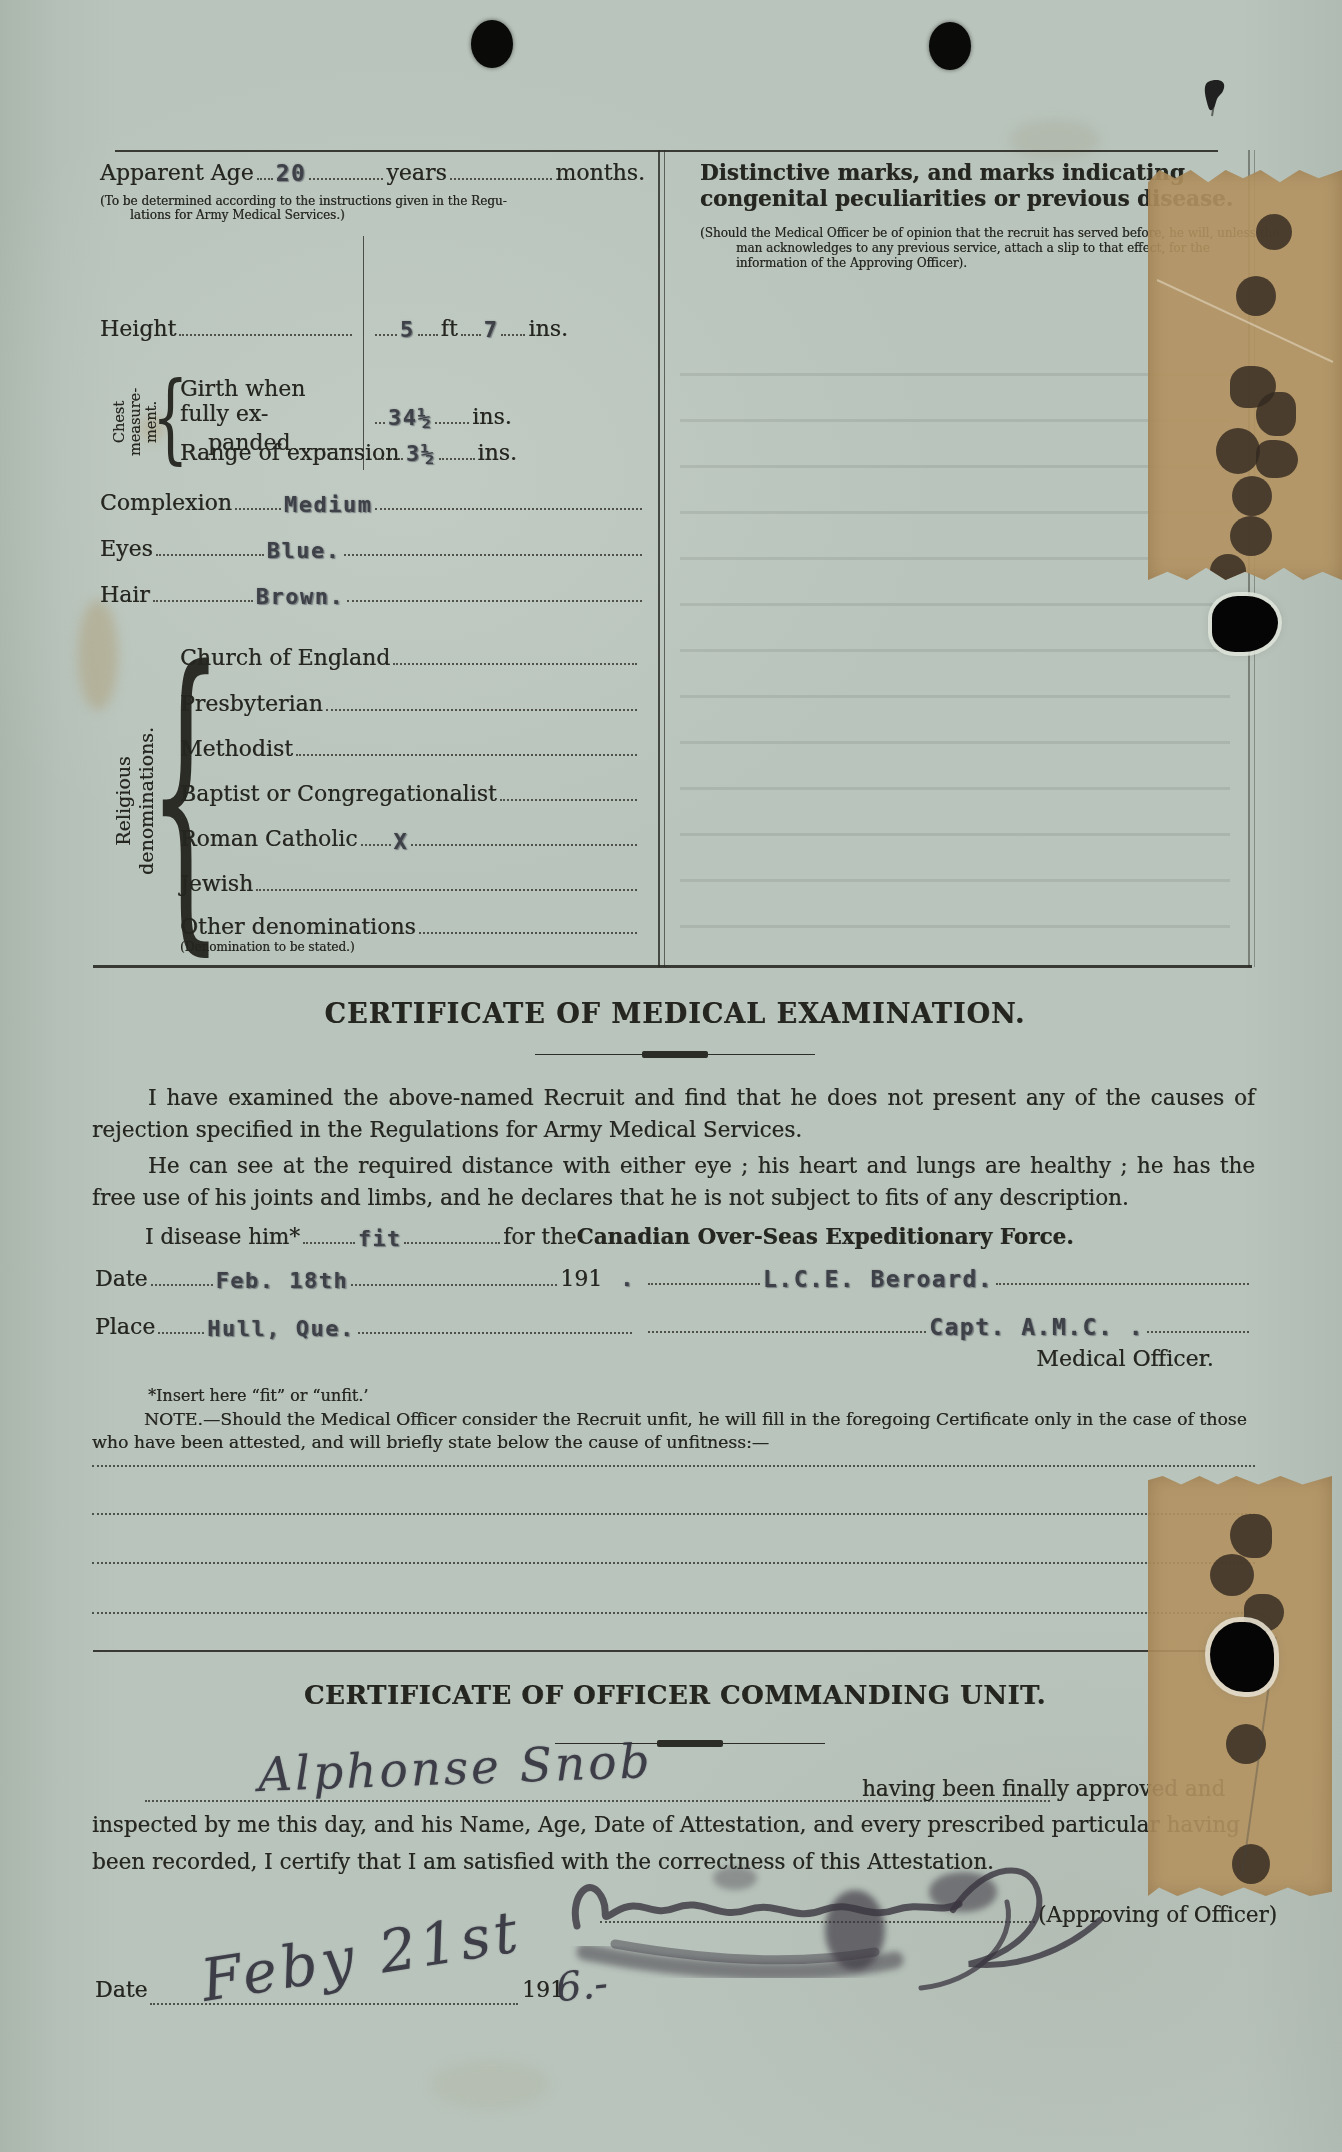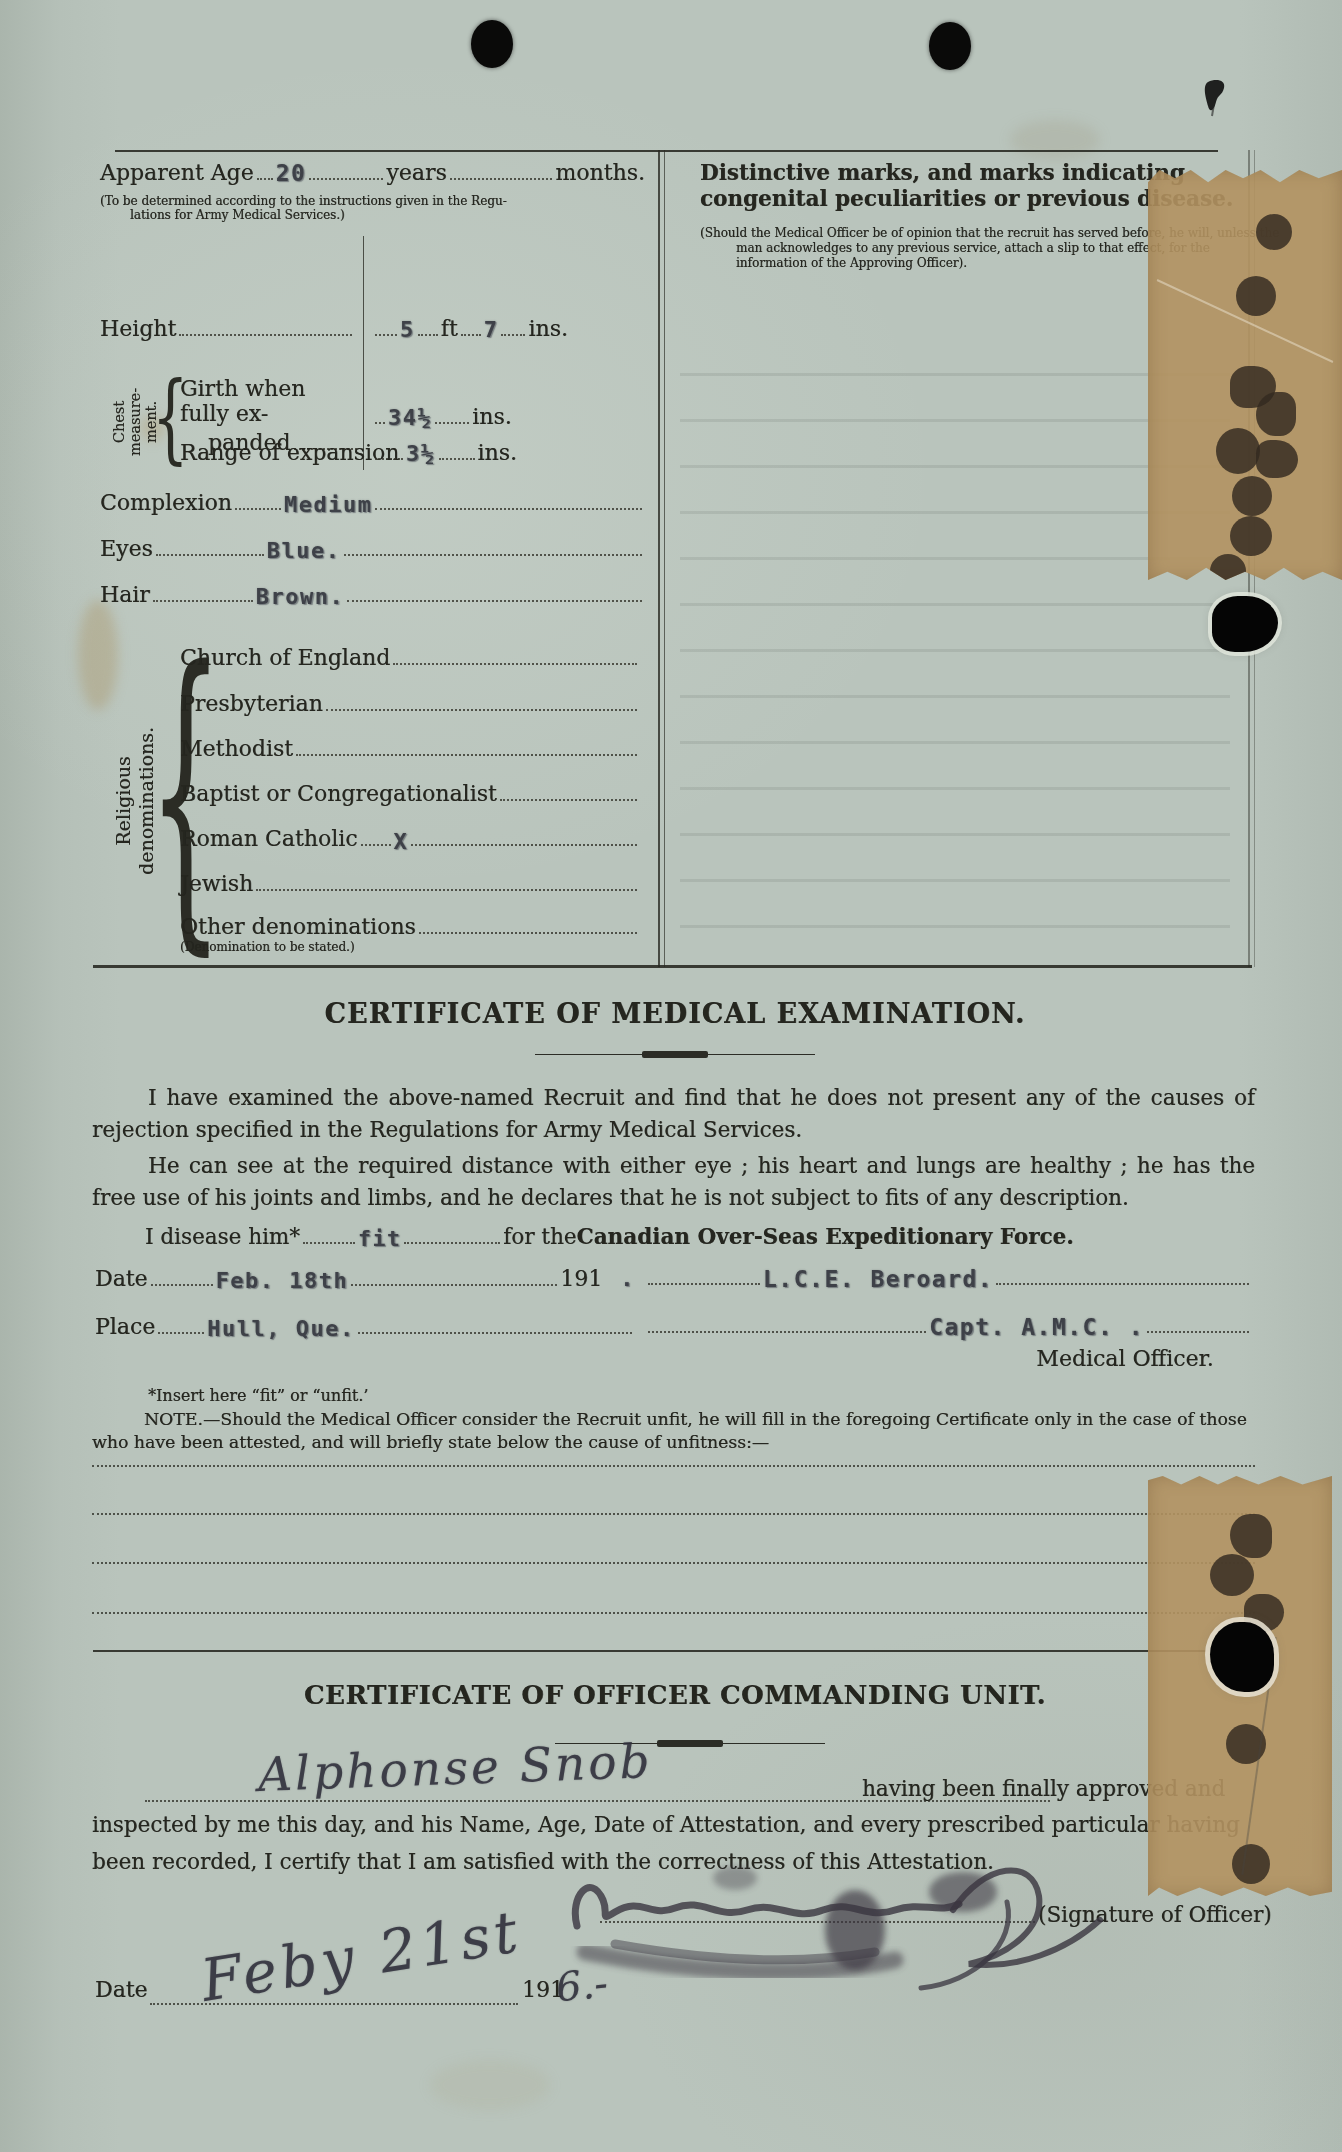--- a/index.html
+++ b/index.html
@@ -241,21 +241,21 @@
       <span class="bar"></span>
     </div>
 
   <div class="abs dotline" style="left:145px;top:1800px;width:905px;"></div>
   <div class="abs hand" style="left:258px;top:1740px;font-size:47px;letter-spacing:3px;transform:rotate(-2deg);">Alphonse Snob</div>
   <div class="abs serif printed" style="left:862px;top:1776px;font-size:21.5px;width:390px;">having been finally approved and</div>
   <div class="abs serif printed" style="left:92px;top:1812px;width:1163px;font-size:21.5px;text-align:justify;">inspected by me this day, and his Name, Age, Date of Attestation, and every prescribed particular having</div>
   <div class="abs serif printed" style="left:92px;top:1849px;width:1163px;font-size:21.5px;">been recorded, I certify that I am satisfied with the correctness of this Attestation.</div>
 
   <div class="abs dotline" style="left:600px;top:1921px;width:435px;"></div>
-  <div class="abs serif printed" style="left:1038px;top:1902px;font-size:21.5px;">(Signature of Officer)</div>
+  <div class="abs serif printed" style="left:1038px;top:1902px;font-size:21.5px;">(Approving of Officer)</div>
 
   <svg class="abs" style="left:555px;top:1848px;" width="580" height="150" viewBox="0 0 580 150">
     <g stroke="#3a3640" fill="none" stroke-linecap="round">
       <path d="M22,78 C14,48 36,24 48,52 C54,66 44,74 60,64 C86,48 96,70 120,60 C148,49 162,72 192,62 C222,52 238,74 268,62 C296,51 312,72 340,62 C366,53 384,66 404,56" stroke-width="7" opacity=".8"></path>
       <path d="M398,62 C430,14 478,10 484,48 C488,78 458,106 414,116 C462,122 512,102 545,72" stroke-width="6" opacity=".8"></path>
       <path d="M452,54 C462,96 420,134 366,140" stroke-width="5" opacity=".75"></path>
       <path d="M30,104 C130,124 250,132 340,112" stroke-width="17" opacity=".5" filter="url(#b1)"></path>
       <path d="M60,96 C150,112 240,118 320,104" stroke-width="9" opacity=".45"></path>
     </g>
     <ellipse cx="300" cy="82" rx="30" ry="40" fill="#3a3640" opacity=".65" filter="url(#b1)"></ellipse>

